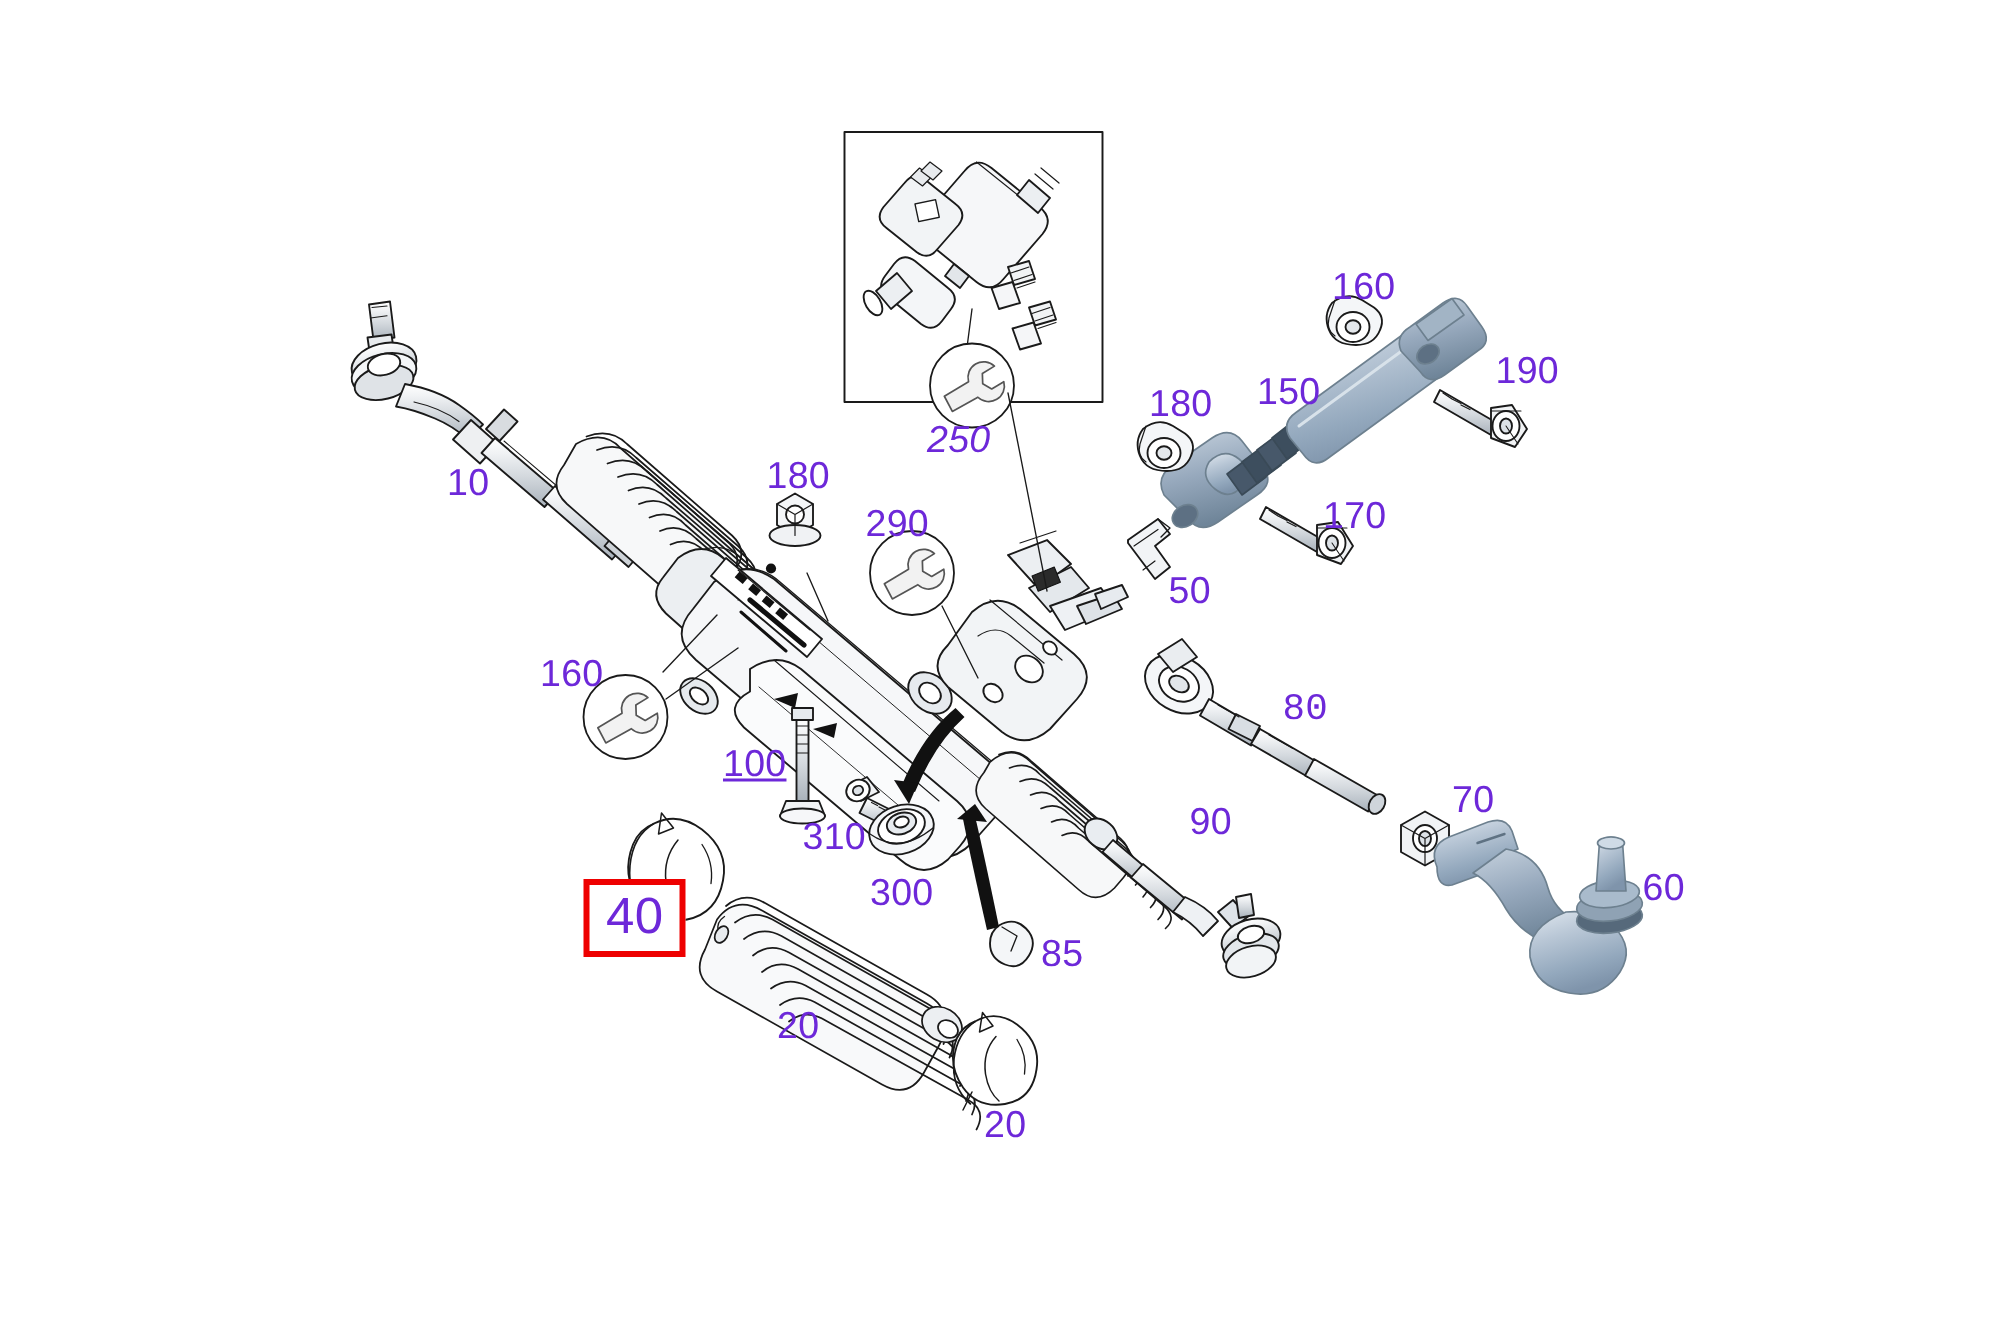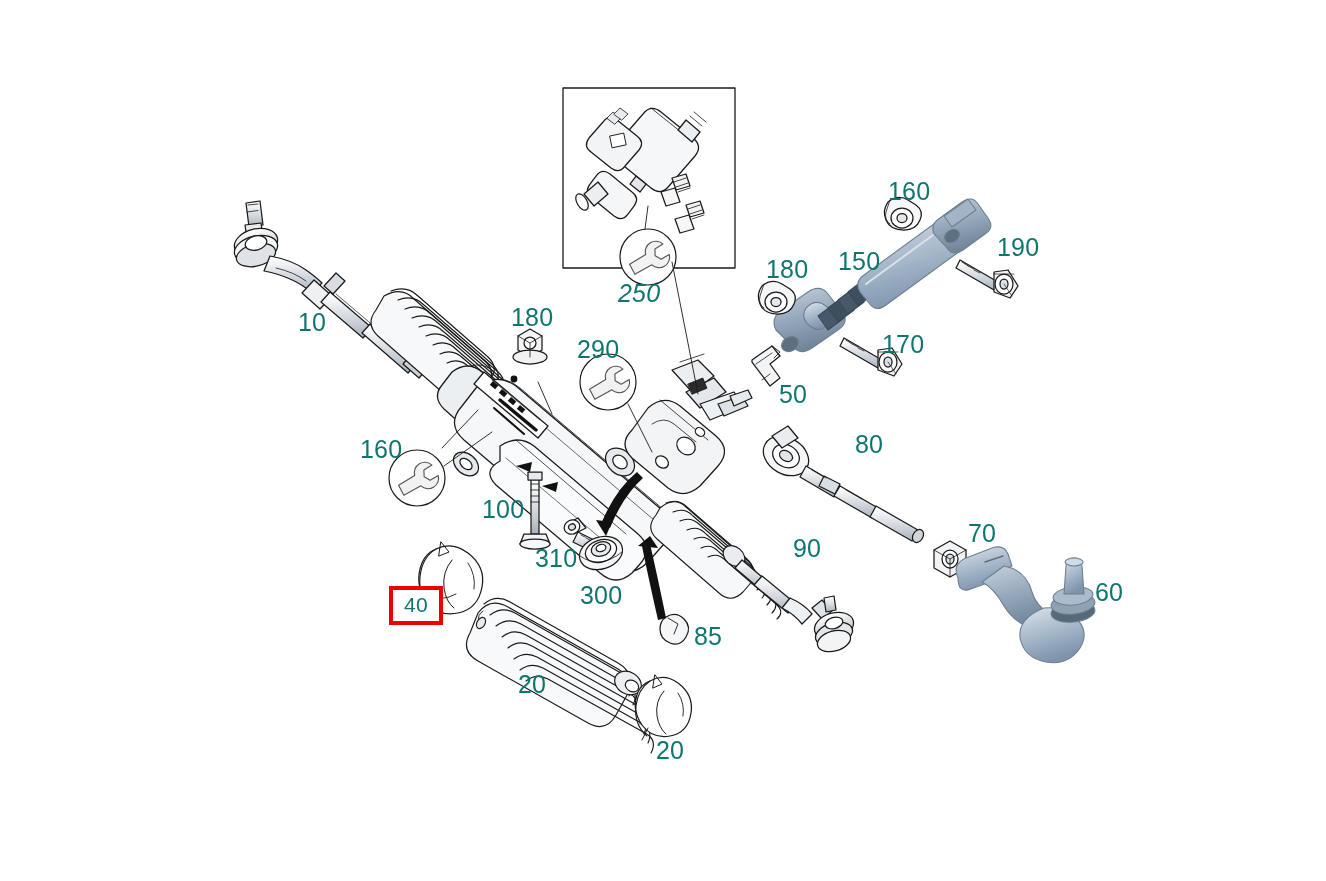--- a/index.html
+++ b/index.html
@@ -18,31 +18,31 @@
   #art-layer {
     position: absolute;
     left: 0; top: 0;
     width: 1326px;
     height: 881px;
   }
   .callout {
     position: absolute;
     font-family: "Liberation Sans", sans-serif;
     font-size: 25px;
-    color: #0f766e;
+    color: #6d28d9;
     line-height: 1;
     white-space: nowrap;
     letter-spacing: 0.2px;
     text-align: right;
   }
   .callout.highlight {
     border: 4px solid #ee0000;
     background: #ffffff;
     padding: 4px 11px 6px 11px;
-    font-size: 21px;
+    font-size: 34px;
     line-height: 1;
   }
 </style>
 </head>
 <body>
 
 <div id="diagram-root">
 
   <svg id="art-layer" viewBox="0 0 1326 881">
     <defs>
@@ -415,24 +415,24 @@
     </g>
   </svg>
 
   <div class="callout" style="left:298px; top:310px;">10</div>
   <div class="callout" style="left:518px; top:672px;">20</div>
   <div class="callout" style="left:656px; top:738px;">20</div>
   <div class="callout highlight" style="left:389px; top:586px;">40</div>
   <div class="callout" style="left:779px; top:382px;">50</div>
   <div class="callout" style="left:1095px; top:580px;">60</div>
   <div class="callout" style="left:953px; top:521px;margin-left:15px;">70</div>
-  <div class="callout" style="left:855px; top:432px;">80</div>
+  <div class="callout" style="left:855px; top:460px;font-family:Liberation Mono, monospace;">80</div>
   <div class="callout" style="left:694px; top:624px;">85</div>
   <div class="callout" style="left:793px; top:536px;">90</div>
-  <div class="callout" style="left:482px; top:497px;">100</div>
+  <div class="callout" style="left:482px; top:497px;text-decoration:underline;">100</div>
   <div class="callout" style="left:511px; top:305px;">180</div>
   <div class="callout" style="left:838px; top:249px;">150</div>
   <div class="callout" style="left:888px; top:179px;">160</div>
   <div class="callout" style="left:882px; top:332px;">170</div>
   <div class="callout" style="left:766px; top:257px;">180</div>
   <div class="callout" style="left:997px; top:235px;">190</div>
   <div class="callout" style="left:618px; top:281px;font-style:italic;">250</div>
   <div class="callout" style="left:360px; top:437px;">160</div>
   <div class="callout" style="left:577px; top:337px;">290</div>
   <div class="callout" style="left:580px; top:583px;">300</div>

